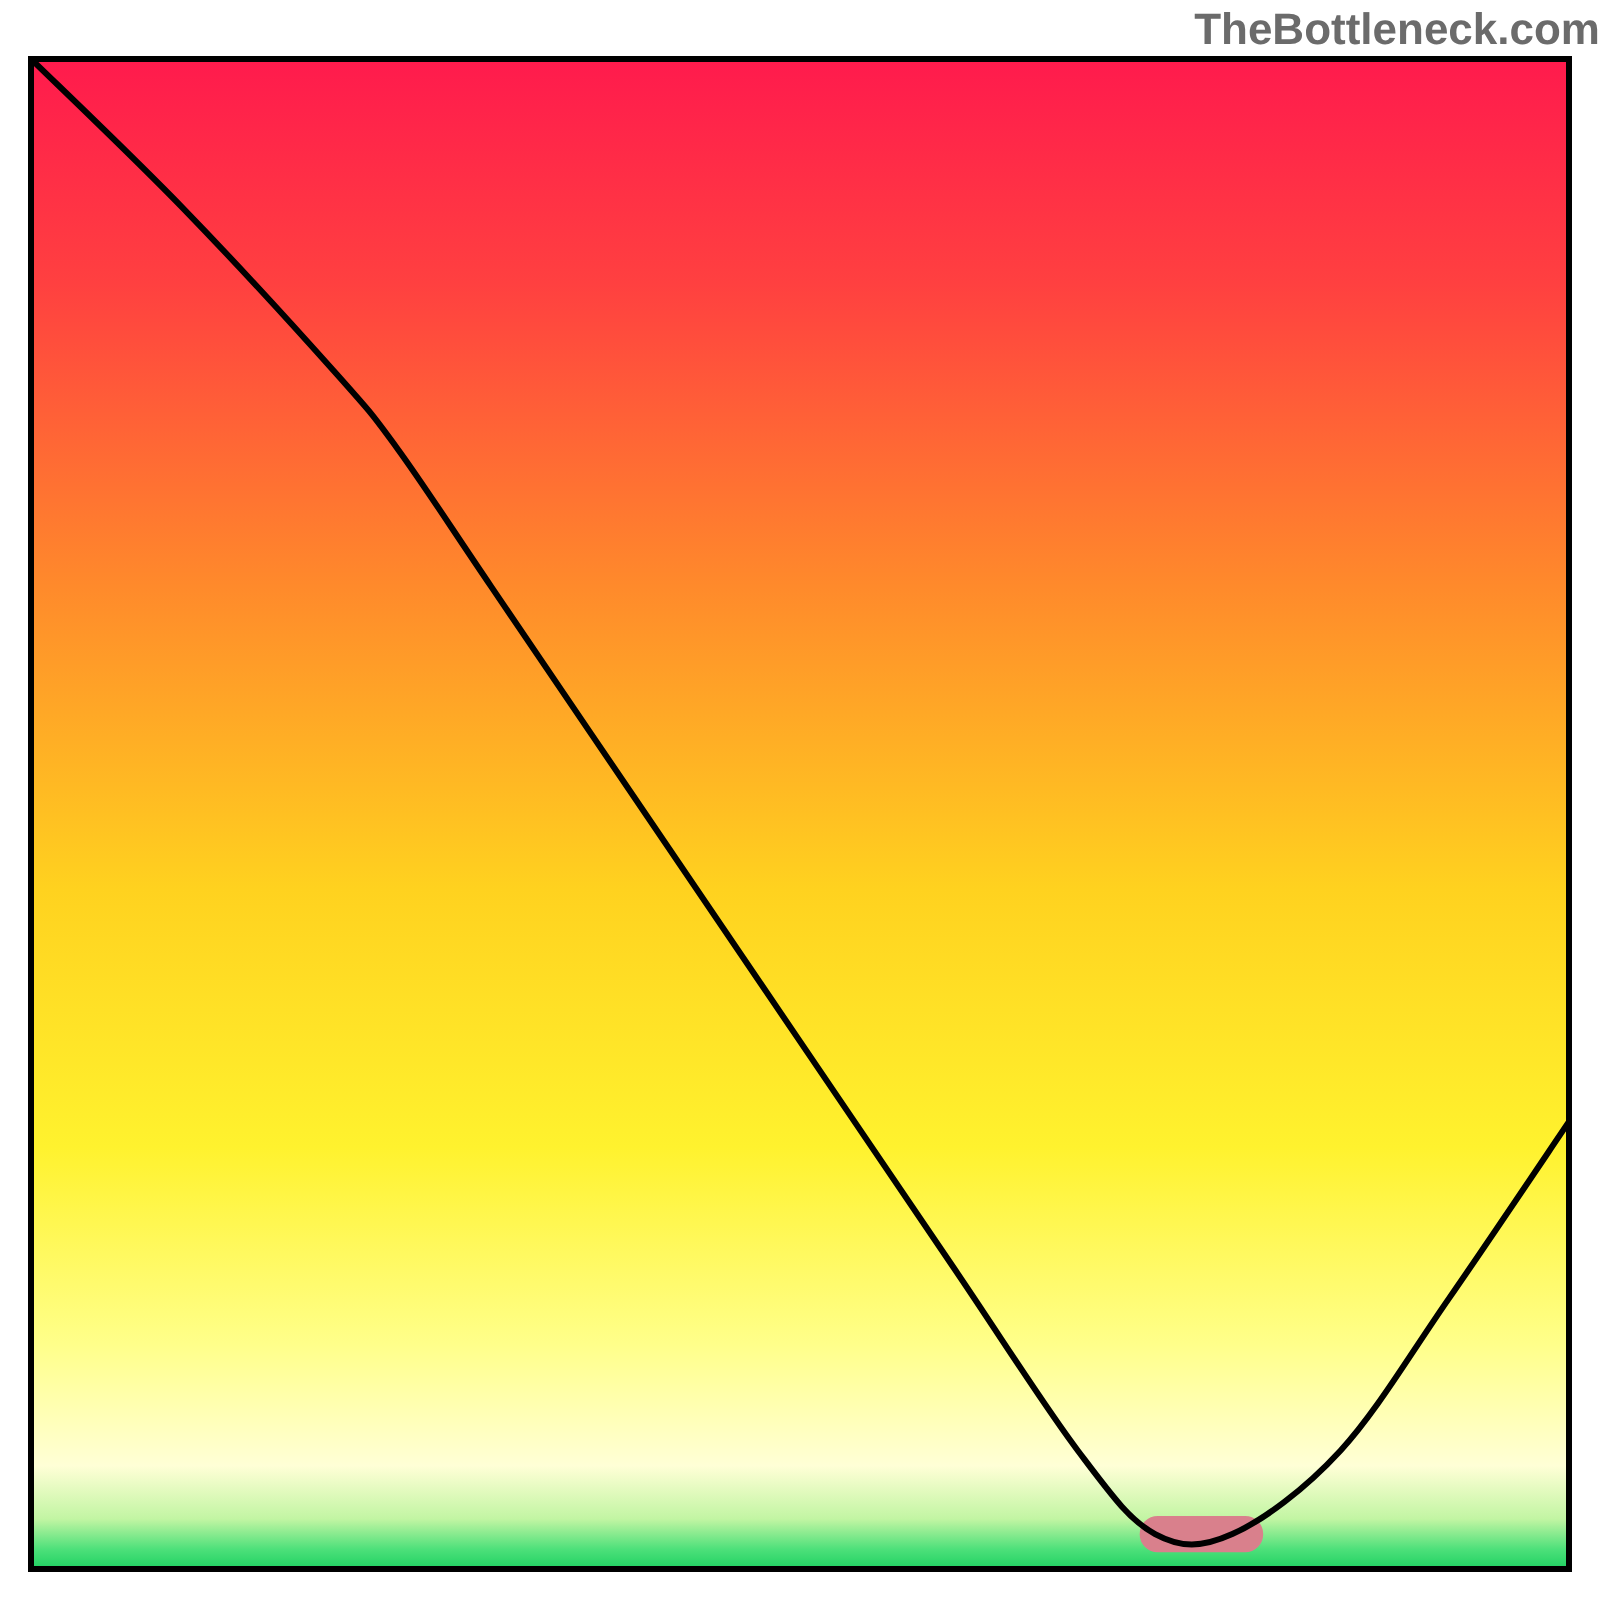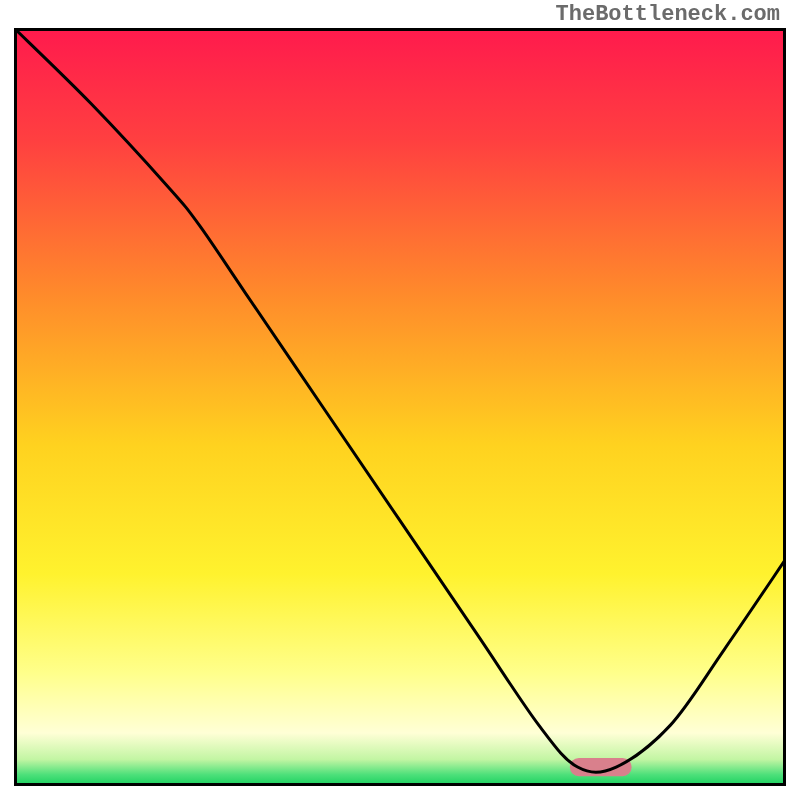--- a/index.html
+++ b/index.html
@@ -6,22 +6,22 @@
     margin: 0;
     padding: 0;
     width: 800px;
     height: 800px;
     background: #ffffff;
     overflow: hidden;
   }
   .watermark {
     position: absolute;
     top: 2px;
-    right: 20px;
-    font-family: Liberation Mono, monospace;
+    right: 0;
+    font-family: Liberation Sans, sans-serif;
     font-size: 22px;
     font-weight: 600;
     color: #6b6b6b;
     z-index: 10;
   }
   .frame {
     position: absolute;
     top: 28px;
     left: 14px;
     width: 772px;

